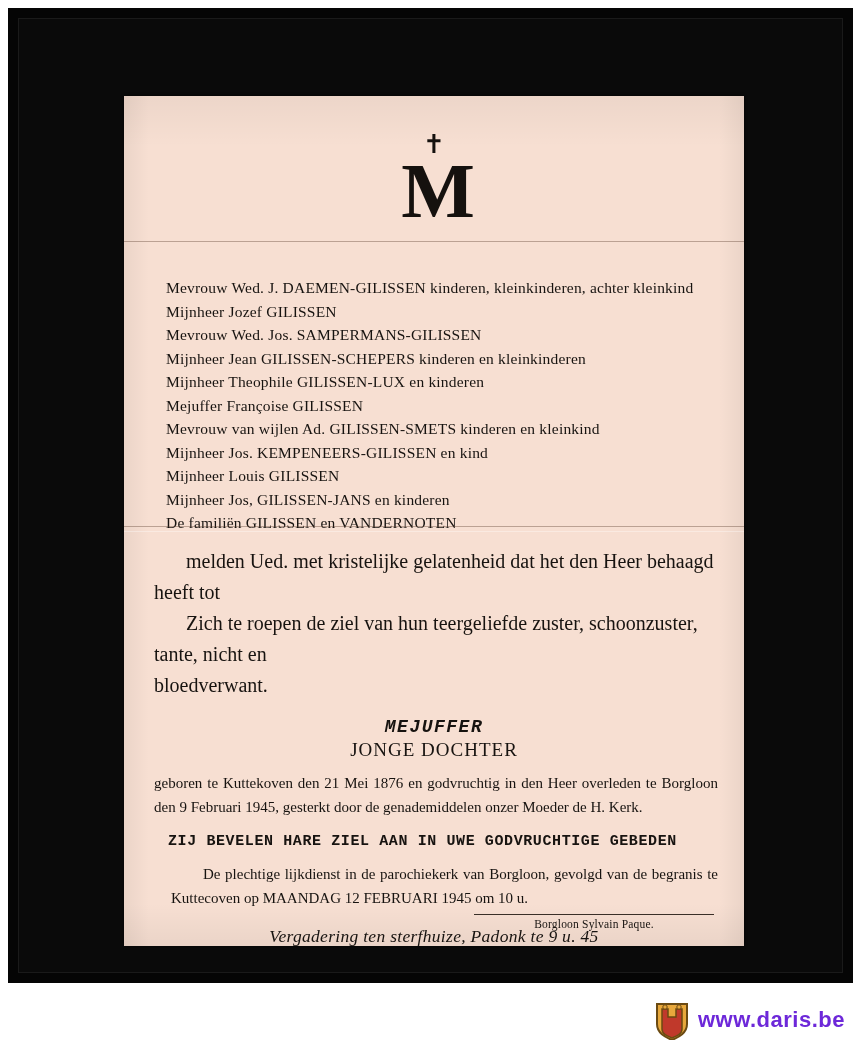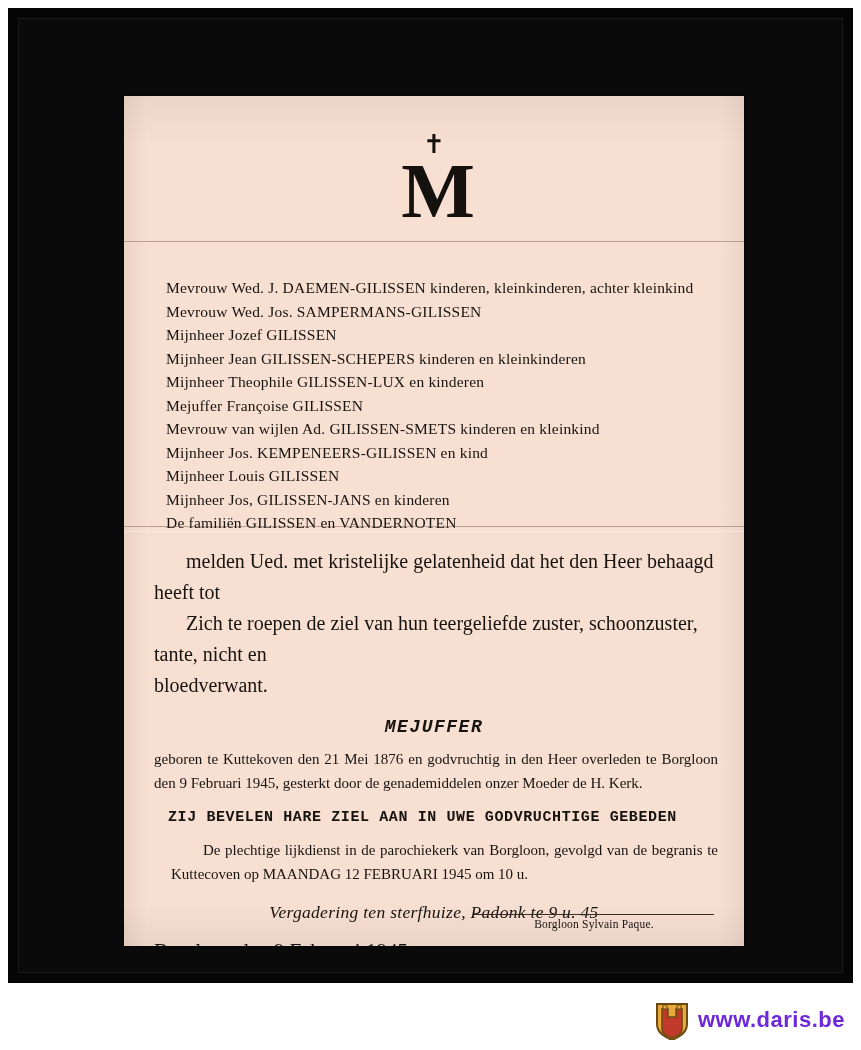--- a/index.html
+++ b/index.html
@@ -230,40 +230,41 @@
     <div class="fold f2"></div>
     <div class="fold f3"></div>
 
     <div class="monogram">
       <span class="cross">✝</span>
       <span class="mono-letters">M</span>
     </div>
 
     <ul class="family-list">
       <li>Mevrouw Wed. J. DAEMEN-GILISSEN kinderen, kleinkinderen, achter kleinkind</li>
+      <li>Mijnheer Jozef GILISSEN</li>
       <li>Mevrouw Wed. Jos. SAMPERMANS-GILISSEN</li>
-      <li>Mijnheer Jozef GILISSEN</li>
       <li>Mijnheer Jean GILISSEN-SCHEPERS kinderen en kleinkinderen</li>
       <li>Mijnheer Theophile GILISSEN-LUX en kinderen</li>
       <li>Mejuffer Françoise GILISSEN</li>
       <li>Mevrouw van wijlen Ad. GILISSEN-SMETS kinderen en kleinkind</li>
       <li>Mijnheer Jos. KEMPENEERS-GILISSEN en kind</li>
       <li>Mijnheer Louis GILISSEN</li>
       <li>Mijnheer Jos, GILISSEN-JANS en kinderen</li>
       <li>De familiën GILISSEN en VANDERNOTEN</li>
     </ul>
 
     <div class="announce">
       <p class="indent">melden Ued. met kristelijke gelatenheid dat  het den Heer behaagd heeft tot</p>
       <p class="indent">Zich te roepen de ziel van hun teergeliefde zuster, schoonzuster, tante, nicht en</p>
       <p>bloedverwant.</p>
     </div>
 
     <div class="title-block">
       <div class="mejuffer">MEJUFFER</div>
+      <div class="subtitle">JONGE DOCHTER</div>
     </div>
 
     <div class="bio">
       <p>geboren te Kuttekoven den 21 Mei 1876 en godvruchtig in den Heer overleden te Borgloon den 9 Februari 1945, gesterkt door de genademiddelen onzer Moeder de H. Kerk.</p>
     </div>
 
     <div class="bold-line">ZIJ BEVELEN HARE ZIEL AAN IN UWE GODVRUCHTIGE GEBEDEN</div>
 
     <div class="service">
       <p class="indent">De plechtige lijkdienst in de parochiekerk van Borgloon, gevolgd  van de begranis te Kuttecoven op MAANDAG 12 FEBRUARI 1945 om 10 u.</p>

